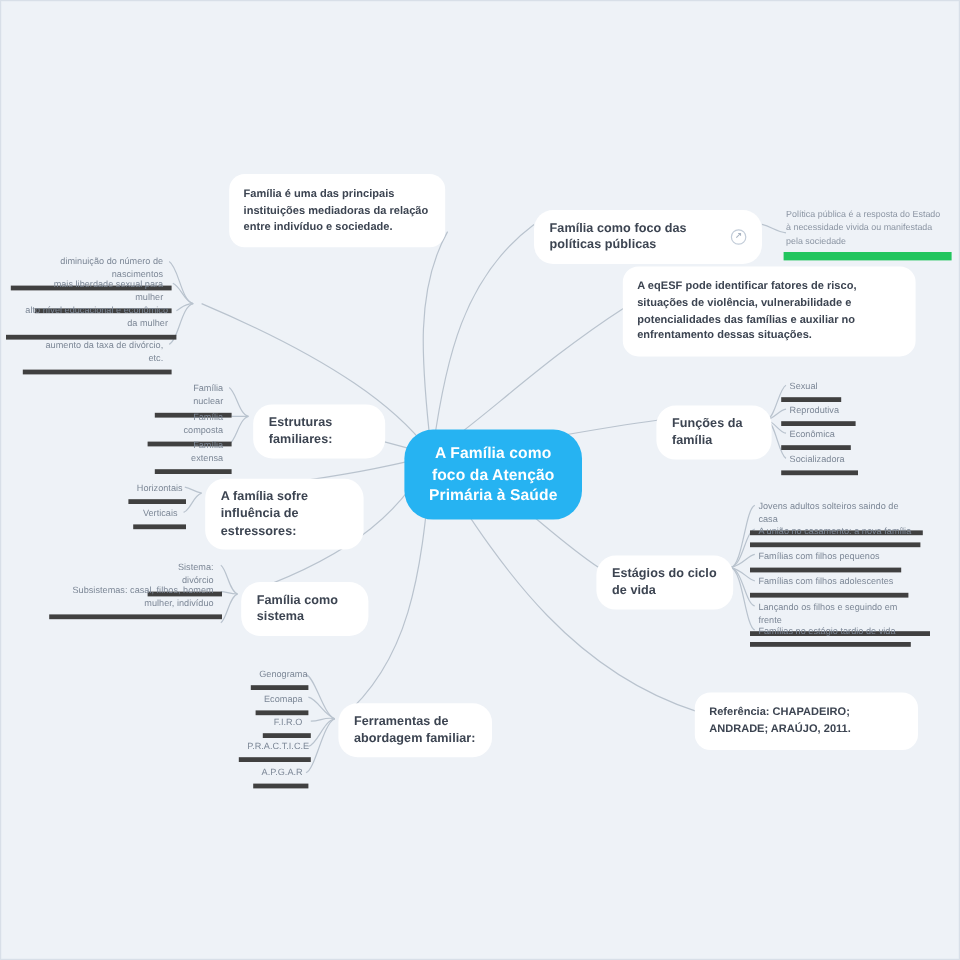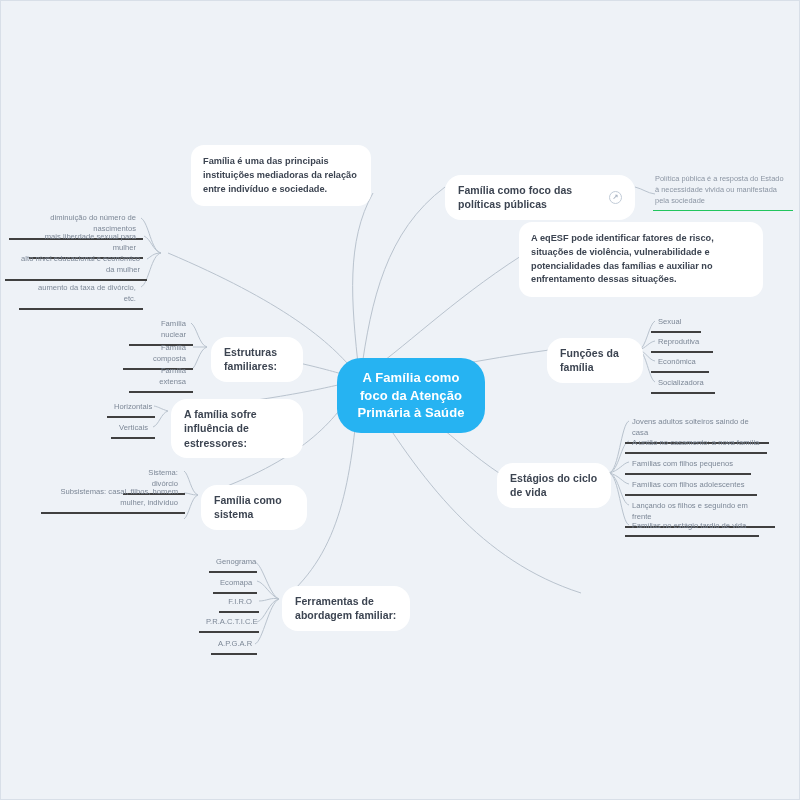--- a/index.html
+++ b/index.html
@@ -72,31 +72,31 @@
     padding: 10px 12px;
     letter-spacing: 0.02px;
   }
   
   .leaf {
     color: #7c8796;
     font-size: 7.6px;
     font-weight: normal;
     line-height: 1.45;
     padding: 3px 7px 4px 7px;
-    border-bottom: 2px solid #404040;
+    border-bottom: 4px solid #404040;
     letter-spacing: 0.02px;
   }
   .leaf.right { text-align: left; }
   .leaf.left  { text-align: right; }
   
   .note {
     color: #8b95a3;
     font-size: 7.4px;
     line-height: 1.5;
-    border-bottom: 1px solid #22c55e;
+    border-bottom: 7px solid #22c55e;
     padding: 2px 4px 4px 2px;
     letter-spacing: 0.02px;
   }
   .branch-row {
     display: flex;
     align-items: center;
     gap: 22px;
   }
   .link-icon {
     display: inline-block;
@@ -190,21 +190,21 @@
   <div class="node leaf left" style="left:28px; top:227px; width:114px;">
     <span>mais liberdade sexual para mulher</span>
   </div>
   <div class="node leaf left" style="left:4px; top:249px; width:142px;">
     <span>alto nível educacional e econômico da mulher</span>
   </div>
   <div class="node leaf left" style="left:18px; top:278px; width:124px;">
     <span>aumento da taxa de divórcio, etc.</span>
   </div>
 
-  <div class="node branch" style="left:210px; top:336px; width:92px;">
+  <div class="node branch" style="left:210px; top:336px; width:110px;">
     <span>Estruturas familiares:</span>
   </div>
   <div class="node leaf left" style="left:128px; top:314px; width:64px;">
     <span>Família nuclear</span>
   </div>
   <div class="node leaf left" style="left:122px; top:338px; width:70px;">
     <span>Família composta</span>
   </div>
   <div class="node leaf left" style="left:128px; top:361px; width:64px;">
     <span>Família extensa</span>
@@ -294,14 +294,17 @@
   <div class="node leaf right" style="left:624px; top:475px; width:132px;">
     <span>Famílias com filhos adolescentes</span>
   </div>
   <div class="node leaf right" style="left:624px; top:496px; width:150px;">
     <span>Lançando os filhos e seguindo em frente</span>
   </div>
   <div class="node leaf right" style="left:624px; top:516px; width:134px;">
     <span>Famílias no estágio tardio de vida</span>
   </div>
 
+  <div class="node para" style="left:578px; top:576px; width:186px;">
+    <span>Referência: CHAPADEIRO; ANDRADE; ARAÚJO, 2011.</span>
+  </div>
 
 </div>
 
 </body></html>

